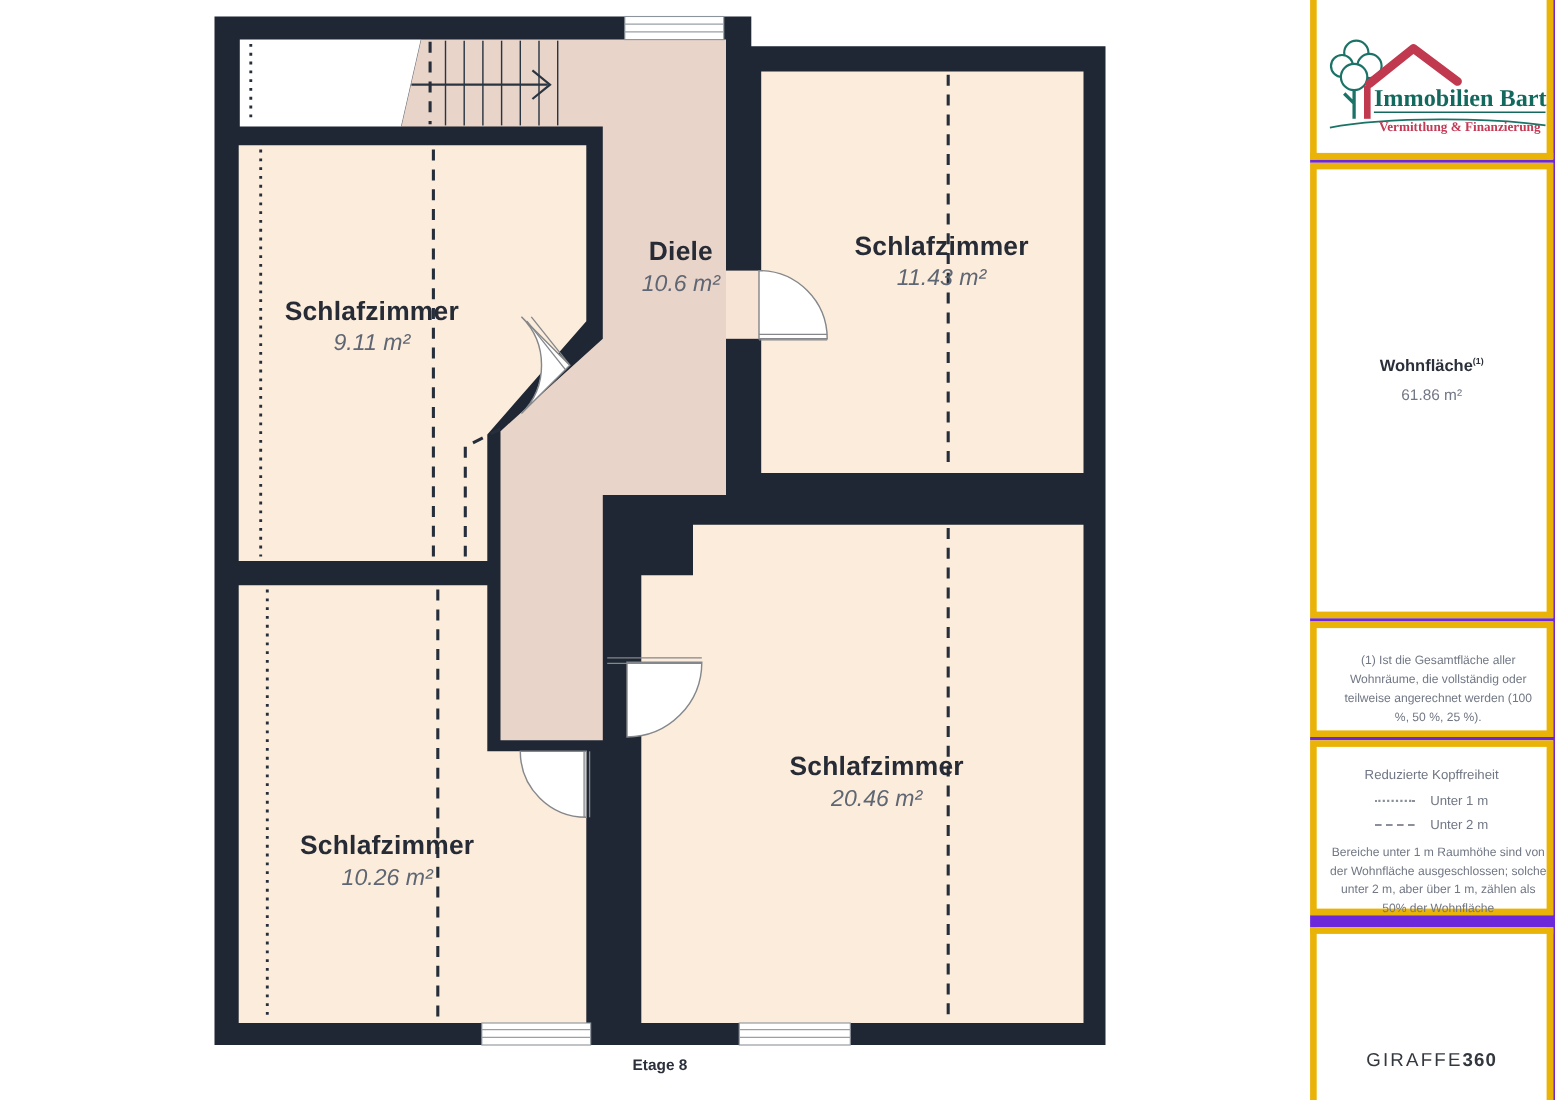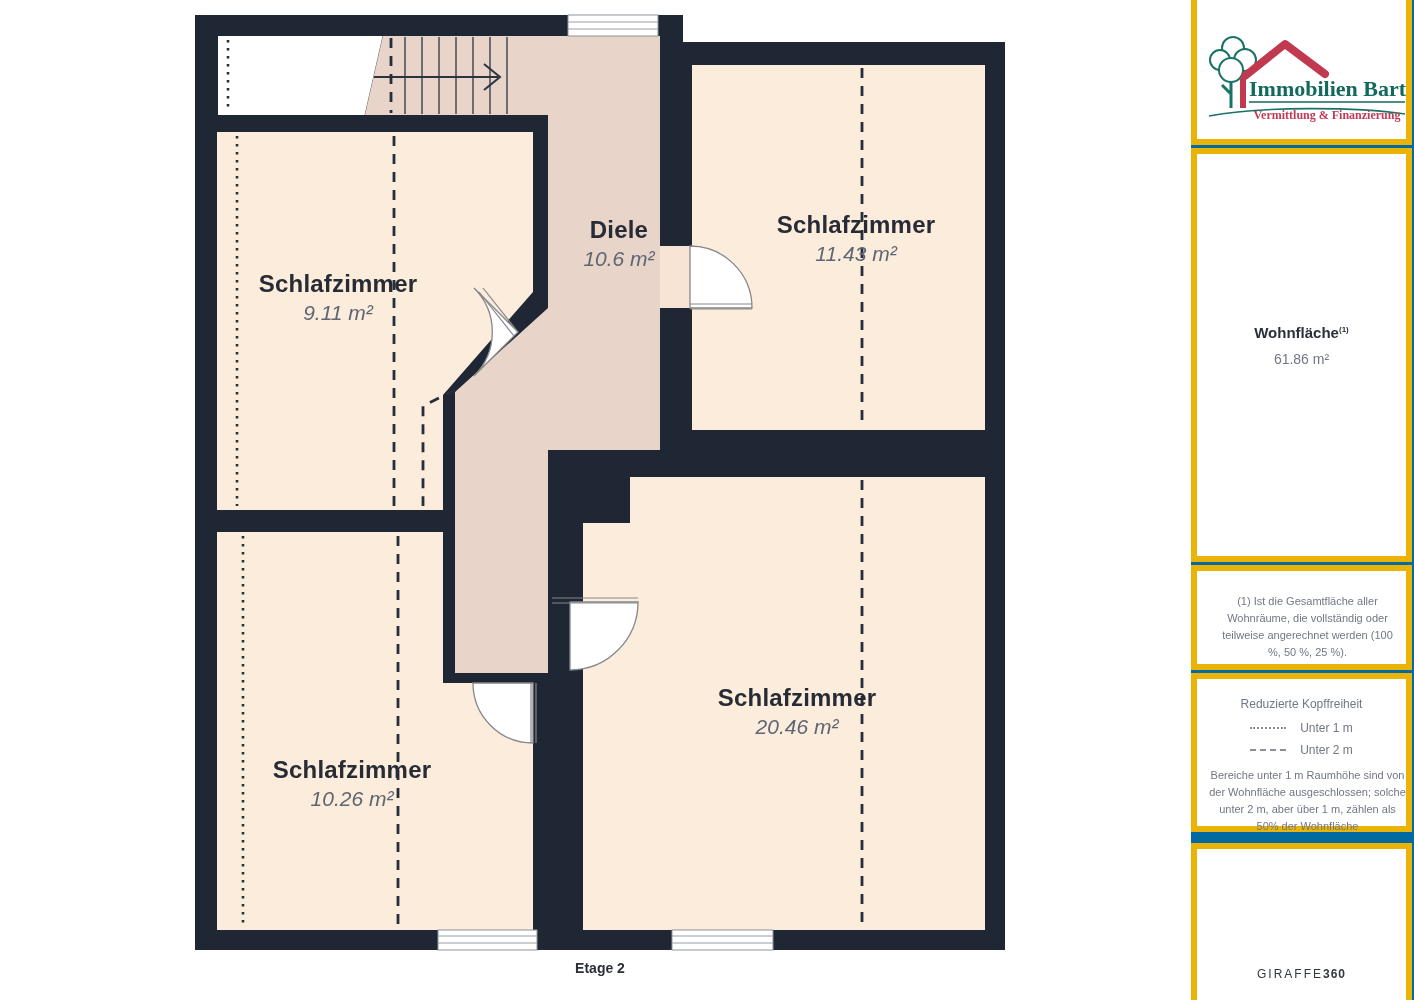--- a/index.html
+++ b/index.html
@@ -9,21 +9,21 @@
   }
   
   #plan-area{position:absolute;left:0;top:0;width:1190px;height:1000px;background:#fff;}
   #plan-svg{position:absolute;left:0;top:0;}
   .room-label{position:absolute;transform:translate(-50%,-50%);text-align:center;white-space:nowrap;}
   .room-name{font-weight:bold;font-size:24px;color:#262b35;letter-spacing:.2px;}
   .room-area{font-size:21px;color:#5e6673;margin-top:3px;font-style:italic;}
   .floor-caption{position:absolute;left:600px;top:968px;transform:translate(-50%,-50%);
     font-size:14px;font-weight:bold;color:#2a2f3a;}
   
-  #sidebar{position:absolute;left:1191px;top:0;width:223px;height:1000px;background:#0369a1;}
+  #sidebar{position:absolute;left:1191px;top:0;width:223px;height:1000px;background:#6d28d9;}
   .card{position:absolute;left:0;width:221px;background:#fff;border:6px solid #eab308;box-sizing:border-box;}
   .card-logo{top:0;height:145px;border-top:none;}
   .card-area{top:148px;height:414px;}
   .card-footnote{top:565px;height:105px;}
   .card-legend{top:673px;height:159px;}
   .card-disclaimer{top:843px;height:157px;border-bottom:none;}
   .muted{color:#717784;}
   .small-text{font-size:11px;line-height:1.55;text-align:center;}
   .area-block{position:absolute;top:170px;left:0;width:100%;text-align:center;}
   .area-label{font-size:15px;font-weight:bold;color:#2a2f3a;}
@@ -33,22 +33,22 @@
   .legend-title{position:absolute;top:18px;width:100%;text-align:center;font-size:12px;color:#717784;}
   .legend-row{position:absolute;left:0;width:100%;display:flex;justify-content:center;align-items:center;gap:14px;}
   .legend-row.r1{top:42px;}
   .legend-row.r2{top:64px;}
   .legend-swatch{width:36px;height:0;border-top-width:2px;border-top-color:#8a8f99;}
   .legend-swatch.dotted{border-top-style:dotted;}
   .legend-swatch.dashed{border-top-style:dashed;}
   .legend-label{font-size:12px;color:#717784;}
   .legend-note{position:absolute;top:88px;left:12px;width:197px;}
   .disclaimer-text{position:absolute;top:15px;left:14px;width:193px;}
-  .brand-line{position:absolute;top:118px;width:100%;text-align:center;
-    font-size:12px;color:#33373e;letter-spacing:2px;}
+  .brand-line{position:absolute;top:105px;width:100%;text-align:center;
+    font-size:17px;color:#33373e;letter-spacing:2px;}
   .brand-line .b{font-weight:bold;letter-spacing:1px;}
 </style>
 </head>
 <body>
 
 <div id="plan-area">
   <svg id="plan-svg" width="1190" height="1000" viewBox="0 0 1190 1000">
 
     <path d="M195,15 H683 V42 H1005 V950 H195 Z" fill="#1e2733"></path>
 
@@ -142,21 +142,21 @@
   </div>
   <div class="room-label" style="left:352px;top:783px;">
     <div class="room-name">Schlafzimmer</div>
     <div class="room-area">10.26 m²</div>
   </div>
   <div class="room-label" style="left:797px;top:711px;">
     <div class="room-name">Schlafzimmer</div>
     <div class="room-area">20.46 m²</div>
   </div>
 
-  <div class="floor-caption">Etage 2</div>
+  <div class="floor-caption">Etage 8</div>
 </div>
 
 <div id="sidebar">
 
   <div class="card card-logo">
     <svg width="200" height="105" viewBox="0 0 200 105" style="position:absolute;left:10px;top:20px;">
       <g stroke="#1a7366" stroke-width="2" fill="#ffffff">
         <circle cx="26" cy="28" r="11"></circle>
         <circle cx="13" cy="40" r="10"></circle>
         <circle cx="38" cy="40" r="11"></circle>

